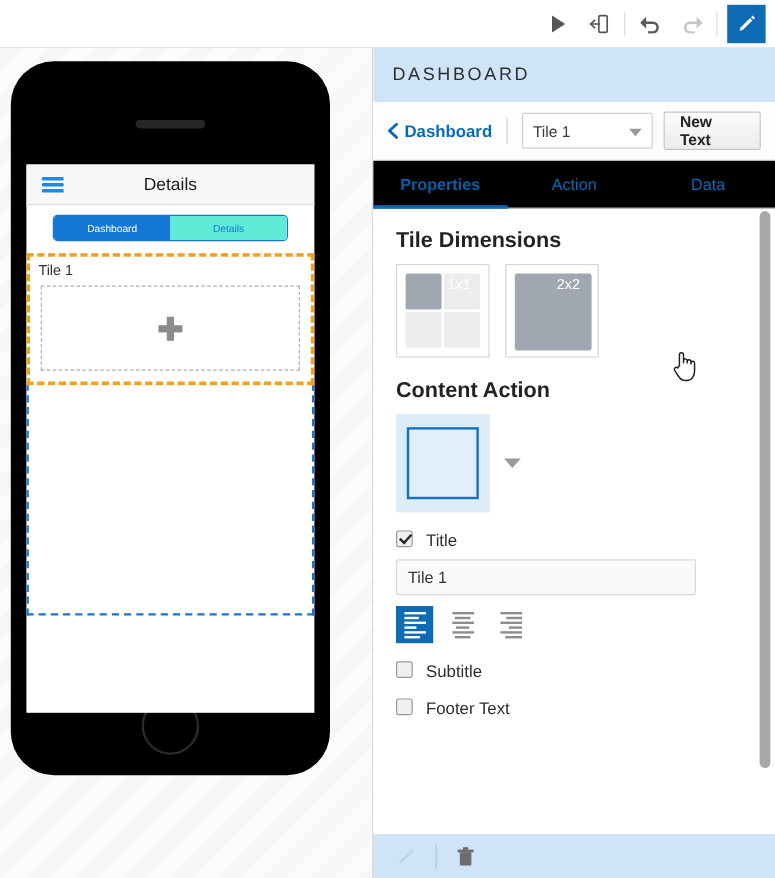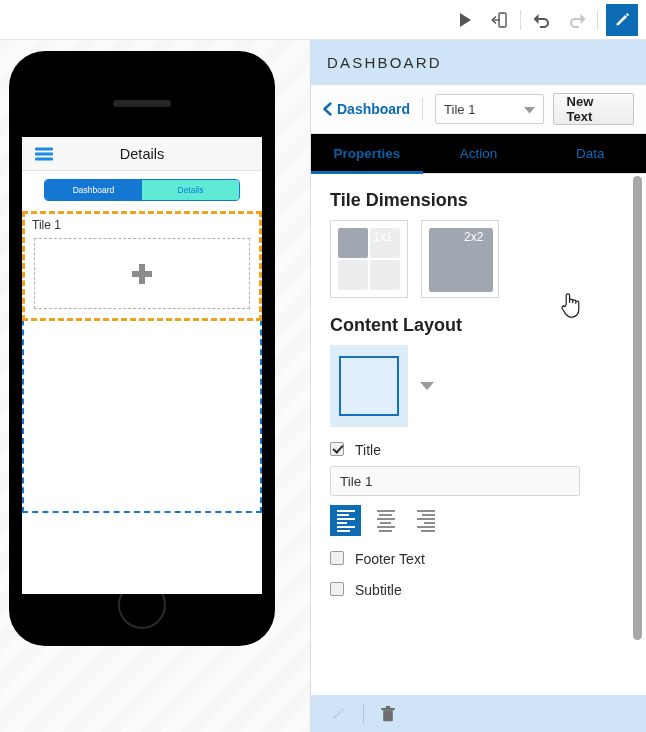--- a/index.html
+++ b/index.html
@@ -541,21 +541,21 @@
 
         <div class="dim-card">
           <div class="dim-inner">
             <div class="cell cell-gray" style="left:0;top:0;width:64px;height:64px;"></div>
             <span class="cell-label">2x2</span>
           </div>
         </div>
 
       </div>
 
-      <div class="section-title">Content Layout</div>
+      <div class="section-title">Content Action</div>
 
       <div class="layout-row">
         <div class="layout-card">
           <div class="inner-sq"></div>
         </div>
         <div class="caret-down"></div>
       </div>
 
       <div class="check-row">
         <div class="chk checked"></div>
@@ -592,26 +592,26 @@
               <i style="width:100%"></i>
             <i style="width:60%"></i>
               <i style="width:100%"></i>
               <i style="width:75%"></i>
           </div>
         </div>
       </div>
 
       <div class="check-row">
         <div class="chk"></div>
-        <span class="check-label">Footer Text</span>
+        <span class="check-label">Subtitle</span>
       </div>
 
       <div class="check-row">
         <div class="chk"></div>
-        <span class="check-label">Subtitle</span>
+        <span class="check-label">Footer Text</span>
       </div>
 
     </div>
 
     <div class="scrollbar"></div>
   </div>
 
   <div class="footer">
     <div class="f-icon">
       <svg width="18" height="18" viewBox="0 0 18 18">

